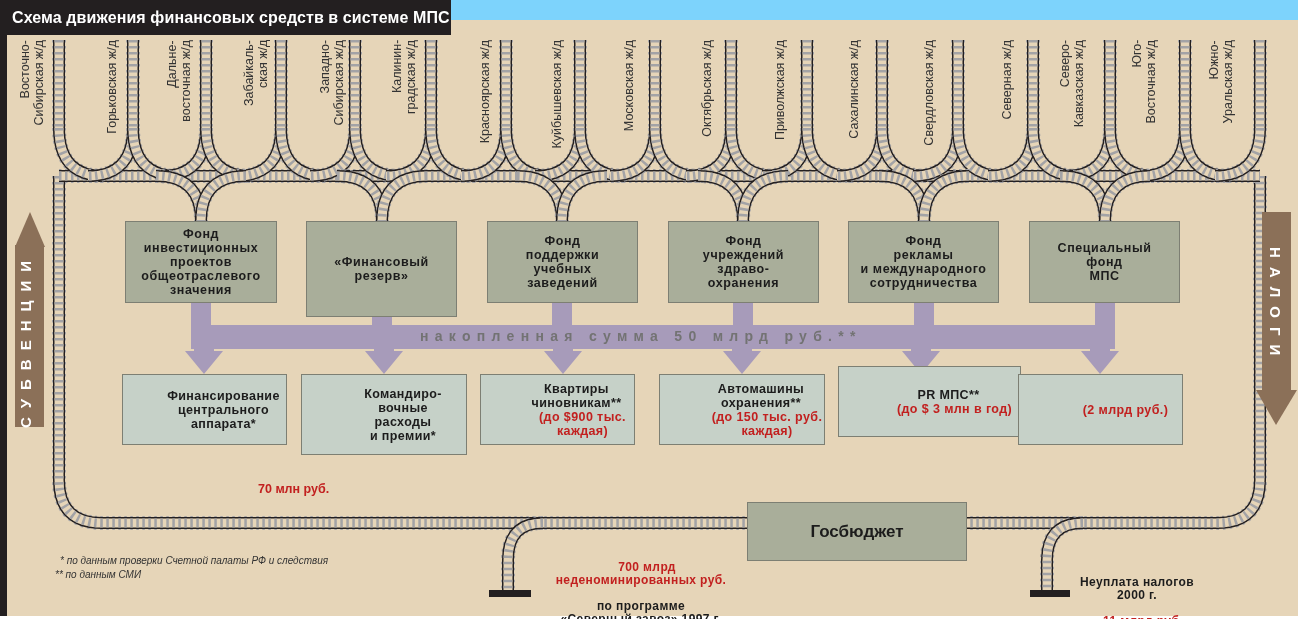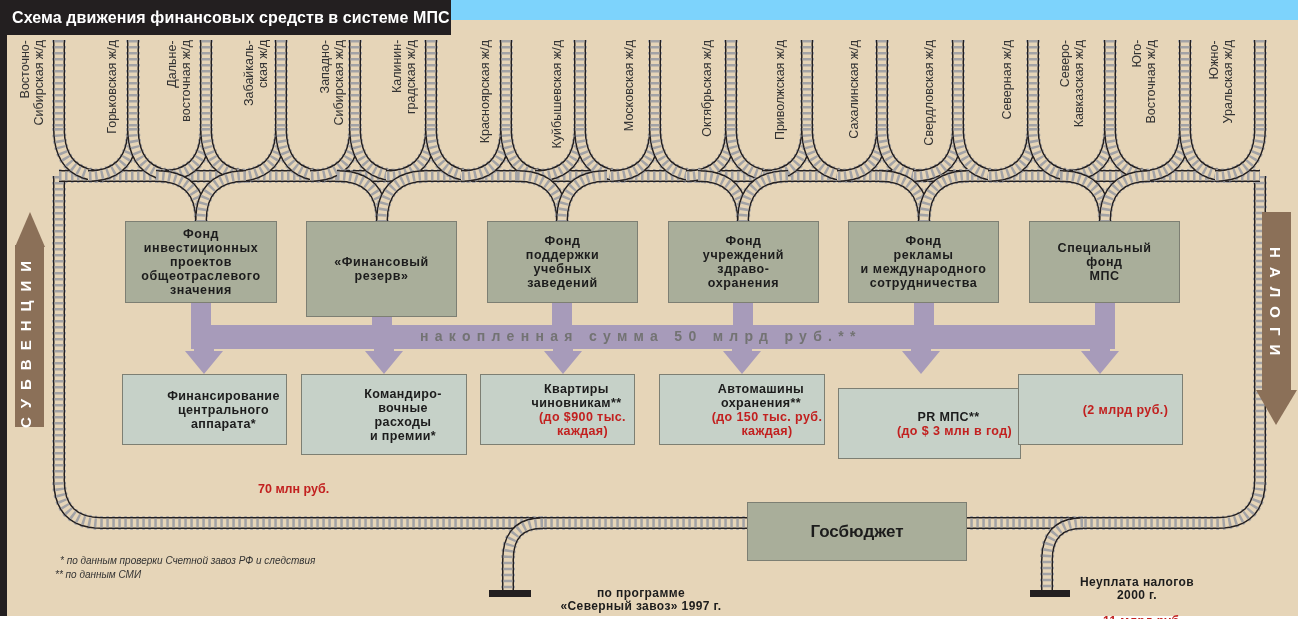--- a/index.html
+++ b/index.html
@@ -383,42 +383,43 @@
   <span>Квартиры
 чиновникам**</span>
   <span class="red">(до $900 тыс. каждая)</span>
 </div>
 <div class="exp" style="left:659px;top:374px;width:166px;height:71px;">
   <span>Автомашины
 охранения**</span>
   <span class="red">(до 150 тыс. руб.
 каждая)</span>
 </div>
-<div class="exp" style="left:838px;top:388px;width:183px;height:71px;">
+<div class="exp" style="left:838px;top:366px;width:183px;height:71px;">
   <span>PR МПС**</span>
   <span class="red">(до $ 3 млн в год)</span>
 </div>
 <div class="exp" style="left:1018px;top:374px;width:165px;height:71px;">
   <span class="red">(2 млрд руб.)</span>
 </div>
 
 <div class="small-red" style="left:258px;top:447px;margin-top:35px;">70 млн руб.</div>
 
 <div class="sidearrow" style="left:17px;top:252px;transform:rotate(180deg);">СУБВЕНЦИИ</div>
 <div class="sidearrow" style="left:1267px;top:247px;">НАЛОГИ</div>
 
 <div id="gosb">
     <span>Госбюджет</span>
   </div>
 
 <div class="caption" style="left:536px;top:548px;width:210px;">
-  <br>
+  <span class="red">700 млрд
+неденоминированных руб.</span><br>
   <span>по программе
 «Северный завоз» 1997 г.</span>
 </div>
 <div class="caption" style="left:1062px;top:563px;width:150px;">
   <span>Неуплата налогов
 2000 г.</span><br>
   <span class="red">11 млрд руб.</span>
 </div>
 
-<div class="note" style="left:60px;top:555px;">* по данным проверки Счетной завоз РФ и следствия</div>
+<div class="note" style="left:60px;top:555px;">* по данным проверки Счетной палаты РФ и следствия</div>
 <div class="note" style="left:55px;top:569px;">** по данным СМИ</div>
 
 </body></html>

